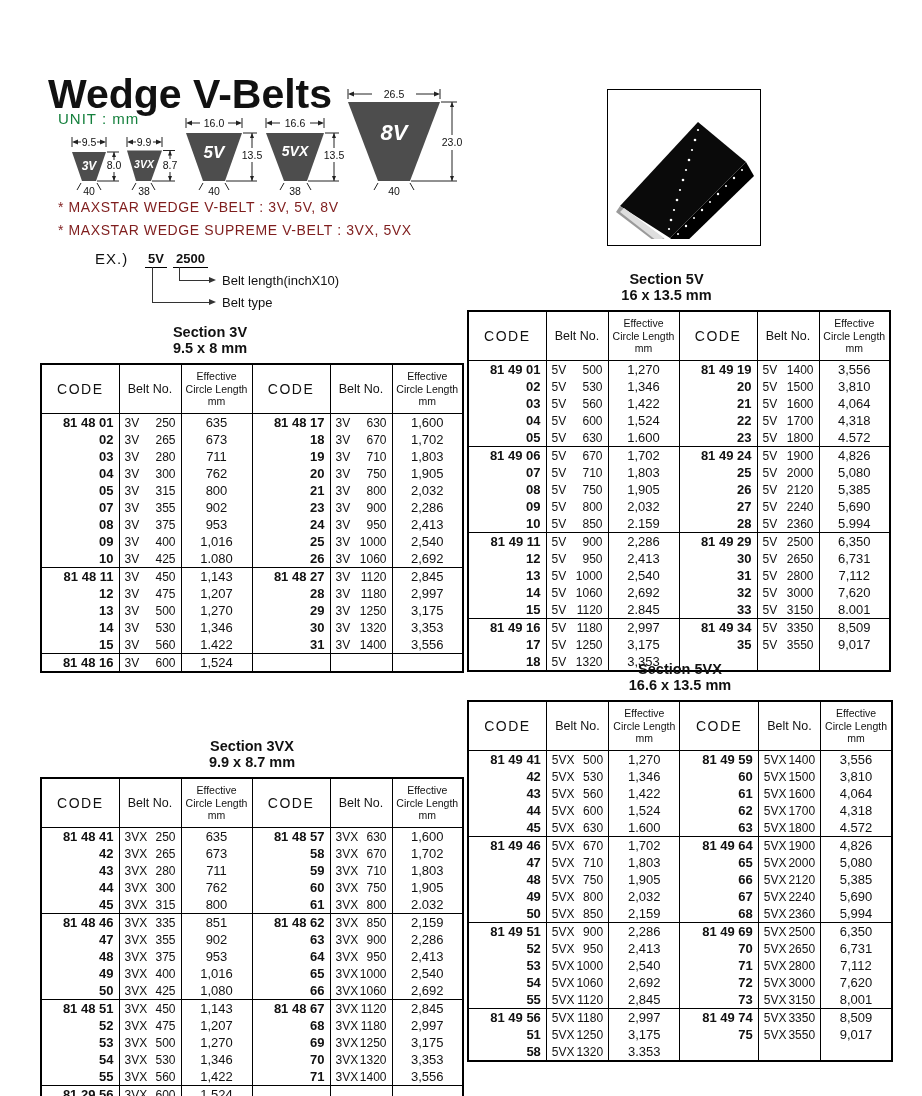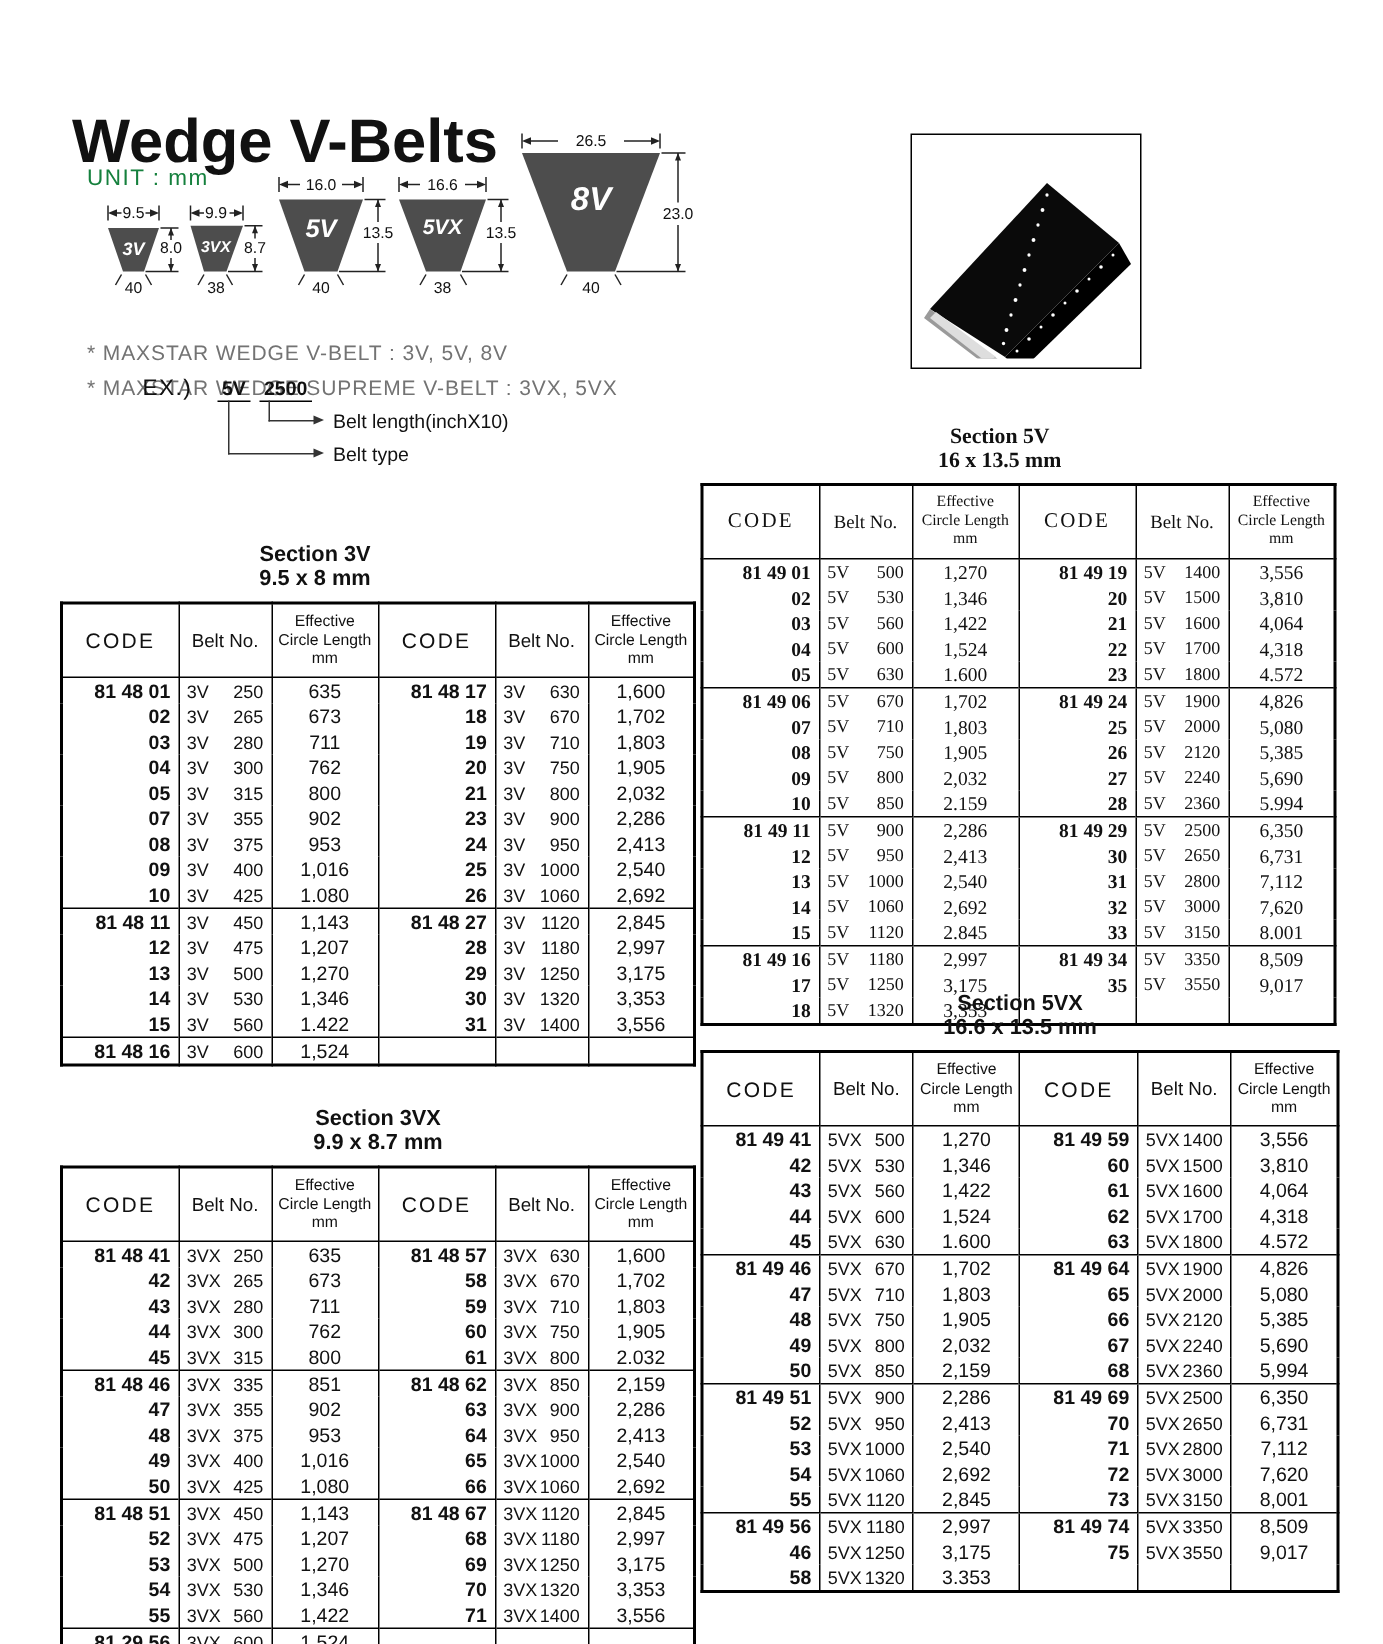--- a/index.html
+++ b/index.html
@@ -6,36 +6,36 @@
   body{
     width:922px;height:1096px;position:relative;background:#fff;color:#111;
     font-family:"Liberation Sans",sans-serif;overflow:hidden;
   }
   .abs{position:absolute;}
   .page-title{left:48px;top:44px;font-size:41px;font-weight:bold;letter-spacing:0;}
   .unit-label{left:58px;top:110px;font-size:15px;letter-spacing:1px;color:#15803d;}
   .profiles-svg{left:48px;top:88px;}
   .photo-frame{left:607px;top:89px;width:152px;height:155px;border:1px solid #000;background:#fff;
     display:flex;align-items:center;justify-content:center;}
-  .notes{left:58px;top:224px;font-size:14px;letter-spacing:.6px;line-height:23px;color:#737373;}
+  .notes{left:58px;top:196px;font-size:14px;letter-spacing:.6px;line-height:23px;color:#7f1d1d;}
   .ex-block{left:95px;top:250px;width:330px;height:70px;font-size:14px;}
   .ex-label{position:absolute;left:0;top:0;font-size:15px;letter-spacing:1px;}
   .ex-type{position:absolute;left:50px;top:1px;font-weight:bold;font-size:13px;border-bottom:1.5px solid #000;padding:0 3px 1px 3px;}
   .ex-len{position:absolute;left:78px;top:1px;font-weight:bold;font-size:13px;border-bottom:1.5px solid #000;padding:0 3px 1px 3px;}
   .ex-l1{position:absolute;left:84px;top:17px;width:30px;height:13px;border-left:1.5px solid #333;border-bottom:1.5px solid #333;}
   .ex-l2{position:absolute;left:57px;top:17px;width:57px;height:35px;border-left:1.5px solid #333;border-bottom:1.5px solid #333;}
   .arr{position:absolute;width:0;height:0;border-top:3px solid transparent;border-bottom:3px solid transparent;border-left:7px solid #333;}
   .arr1{left:114px;top:27px;}
   .arr2{left:114px;top:49px;}
   .ex-cap1{position:absolute;left:127px;top:23px;font-size:13px;}
   .ex-cap2{position:absolute;left:127px;top:45px;font-size:13px;}
 
   .section{position:absolute;}
-  .sec-3v {left:40px; top:325px; width:340px;margin-top:38px;}
-  .sec-5v {left:467px;top:284px; width:399px;font-family:Liberation Serif, serif;}
+  .sec-3v {left:40px; top:325px; width:340px;}
+  .sec-5v {left:467px;top:272px; width:399px;}
   .sec-3vx{left:40px; top:697px; width:424px;margin-top:42px;}
   .sec-5vx{left:467px;top:662px; width:426px;}
   .sec-head{text-align:center;font-weight:bold;font-size:14.5px;line-height:15.5px;margin-bottom:7px;}
   .sec-table{border-collapse:collapse;table-layout:fixed;width:100%;border:2px solid #000;}
   .sec-table th{border:1px solid #000;border-bottom:1.5px solid #000;height:46px;padding:1px 2px;
     font-weight:normal;text-align:center;vertical-align:middle;}
   .th-code{font-size:14px;letter-spacing:1.5px;}
   .th-belt{font-size:12.5px;}
   .th-len{font-size:10.5px;line-height:1.2;}
   .sec-table td{border-left:1px solid #000;border-right:1px solid #000;height:17px;padding:0 5px;overflow:hidden;}
@@ -1481,21 +1481,21 @@
           <td class="code">81 49 74</td>
           <td class="belt">
             <div class="bwrap">
               <span class="bp">5VX</span>
               <span class="bn">3350</span>
             </div>
           </td>
           <td class="len">8,509</td>
         </tr>
         <tr>
-          <td class="code">46</td>
+          <td class="code">51</td>
           <td class="belt">
             <div class="bwrap">
               <span class="bp">5VX</span>
               <span class="bn">1250</span>
             </div>
           </td>
           <td class="len">3,175</td>
           <td class="code">75</td>
           <td class="belt">
             <div class="bwrap">

